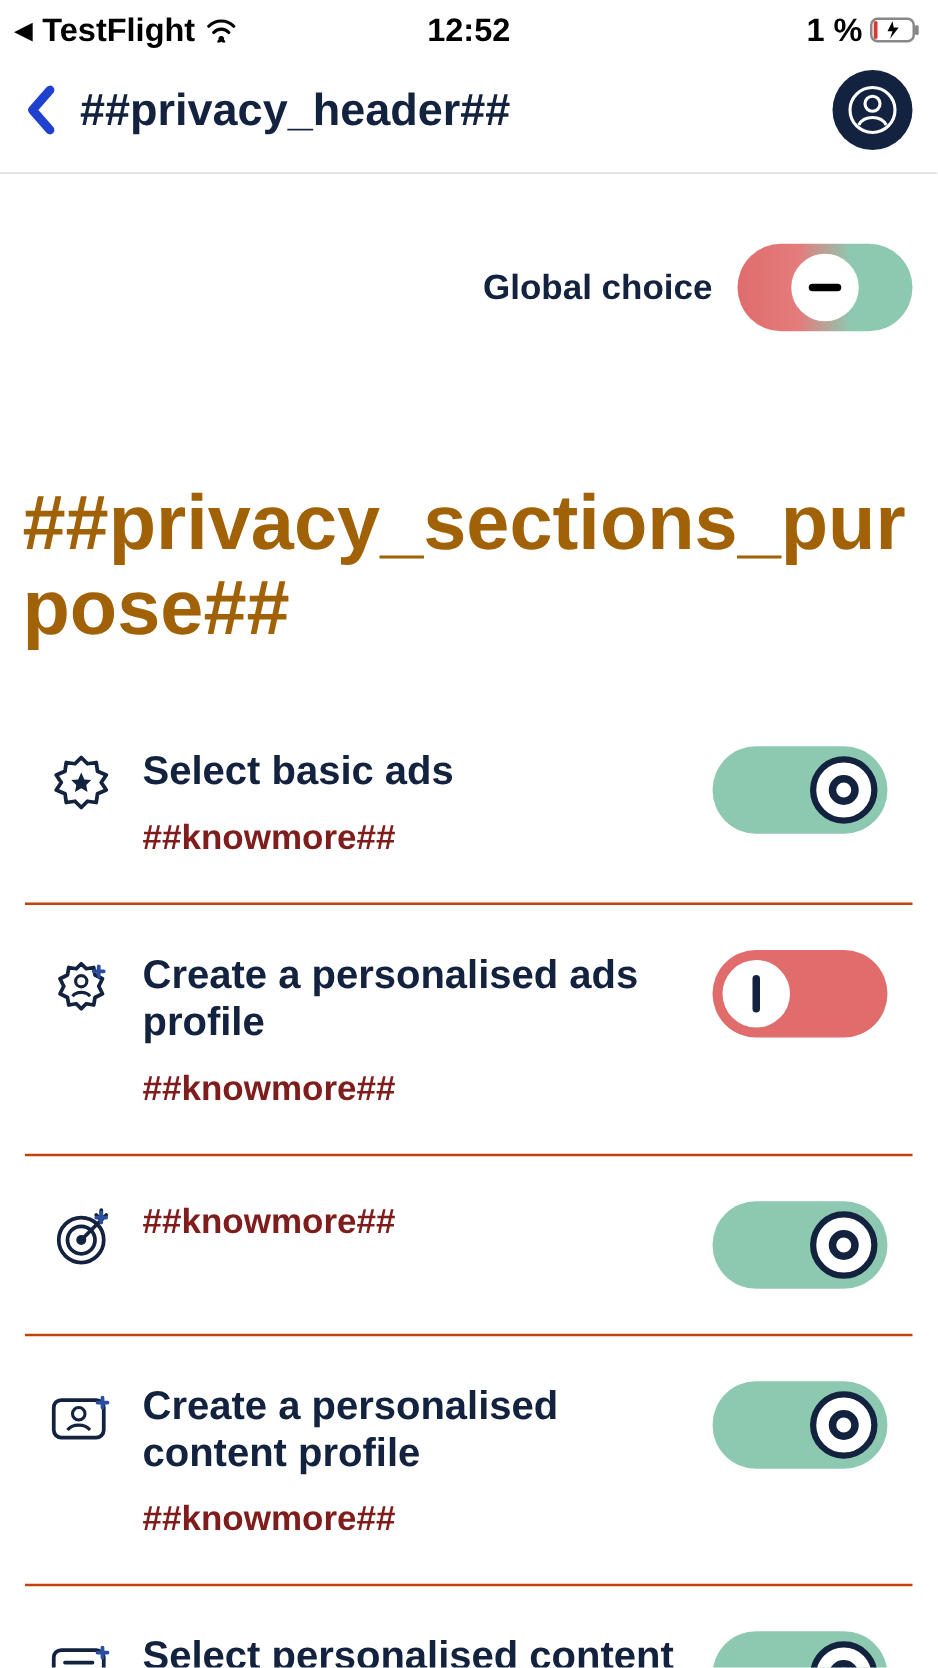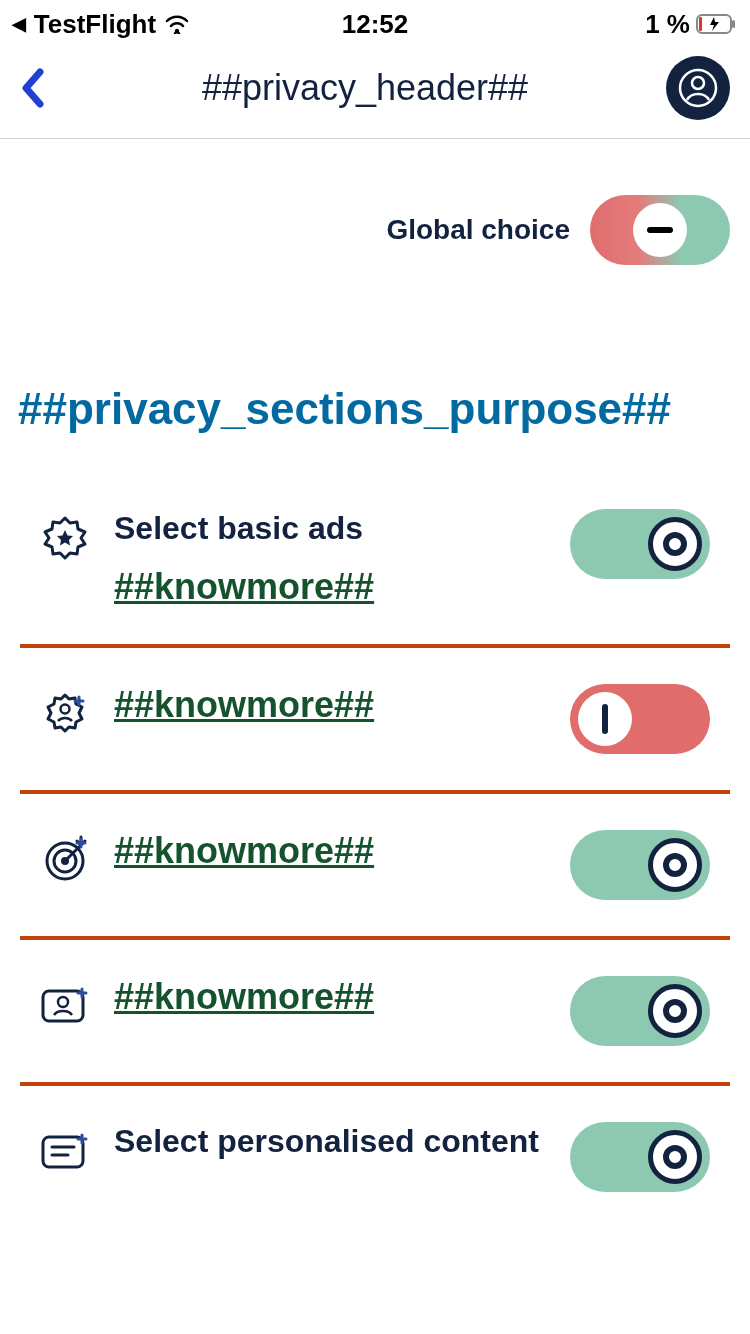--- a/index.html
+++ b/index.html
@@ -9,50 +9,50 @@
   .status-bar { display: flex; justify-content: space-between; align-items: center; padding: 8px 12px 4px 12px; font-size: 26px; font-weight: 600; color: #000; height: 44px; }
   .status-left { display: flex; align-items: center; gap: 8px; }
   .status-left .back-tri { font-size: 18px; }
   .status-center { position: absolute; left: 50%; transform: translateX(-50%); font-weight: 700; }
   .status-right { display: flex; align-items: center; gap: 6px; }
   .wifi-icon, .battery-icon { display:inline-flex; }
   
   
   .nav-header { display: flex; align-items: center; justify-content: space-between; padding: 12px 20px 18px 20px; border-bottom: 1px solid #d4d4d6; }
   .nav-back { width: 44px; height: 44px; display:flex; align-items:center; justify-content:flex-start; }
-  .nav-title { flex:1; text-align:center; font-size: 36px; font-weight: 400; color:#12223f; }
+  .nav-title { flex:1; font-size: 36px; font-weight: 700; color:#12223f; }
   .nav-avatar { width:64px; height:64px; border-radius:50%; background:#12223f; display:flex; align-items:center; justify-content:center; }
   
   
   .global-row { display:flex; justify-content:flex-end; align-items:center; gap:20px; padding: 56px 20px 20px 38px; }
   .global-label { font-size:28px; font-weight:600; color:#12223f; }
   
   
   .toggle { width:140px; height:70px; border-radius:40px; position:relative; cursor:pointer; }
   .toggle-knob { position:absolute; top:8px; width:54px; height:54px; border-radius:50%; background:#fff; display:flex; align-items:center; justify-content:center; border:5px solid #12223f; box-sizing:border-box; }
   .toggle.on { background:#8cc9b0; }
   .toggle.on .toggle-knob { right:8px; }
   .toggle.off { background:#e06c6c; }
   .toggle.off .toggle-knob { left:8px; border:none; }
   .toggle.off .toggle-knob::after { content:""; width:6px; height:30px; background:#12223f; border-radius:3px; display:block; }
   .toggle.mixed { background: linear-gradient(90deg, #e06c6c 0%, #e47c7c 35%, #8cc9b0 65%, #8cc9b0 100%); }
   .toggle.mixed .toggle-knob { left:43px; border:none; }
   .toggle.mixed .toggle-knob::after { content:""; width:26px; height:6px; background:#000; border-radius:3px; display:block; }
   .toggle.on .toggle-knob::after { content:""; width:24px; height:24px; border:6px solid #12223f; border-radius:50%; display:block; box-sizing:border-box; }
   
   
-  .section-heading { font-size:44px; font-weight:800; color:#0369a1; padding: 100px 18px 40px 18px; line-height:1.1; word-break:break-all; }
-  
-  
-  .purpose-row { display:flex; align-items:flex-start; gap:24px; padding: 36px 20px 36px 20px; border-bottom:4px solid #c2410c; margin: 0 20px; }
+  .section-heading { font-size:62px; font-weight:800; color:#a16207; padding: 100px 18px 40px 18px; line-height:1.1; word-break:break-all; }
+  
+  
+  .purpose-row { display:flex; align-items:flex-start; gap:24px; padding: 36px 20px 36px 20px; border-bottom:2px solid #c2410c; margin: 0 20px; }
   .purpose-row:first-of-type { padding-top: 30px; }
   .purpose-icon { width:50px; height:50px; flex-shrink:0; display:flex; align-items:center; justify-content:center; margin-top:4px; }
   .purpose-text { flex:1; display:flex; flex-direction:column; gap:18px; }
   .purpose-title { font-size:32px; font-weight:800; color:#12223f; line-height:1.2; }
-  .purpose-link { font-size:36px; font-weight:600; color:#14532d; text-decoration:underline; }
+  .purpose-link { font-size:28px; font-weight:600; color:#7f1d1d; }
   .purpose-toggle-wrap { flex-shrink:0; padding-top:0px; }
   
 </style>
 </head>
 <body>
 
 <div class="status-bar">
   <div class="status-left">
     <span class="back-tri">◀</span>
     <span>TestFlight</span>
@@ -123,20 +123,21 @@
 <div class="purpose-row">
   <div class="purpose-icon">
     <svg width="48" height="48" viewBox="0 0 48 48">
         <path d="M24 6 L28 10 L34 9 L35 15 L41 18 L38 24 L41 30 L35 33 L34 39 L28 38 L24 42 L20 38 L14 39 L13 33 L7 30 L10 24 L7 18 L13 15 L14 9 L20 10 Z" stroke="#12223f" stroke-width="3" fill="none" stroke-linejoin="round"></path>
         <circle cx="24" cy="20" r="4.5" stroke="#12223f" stroke-width="2.5" fill="none"></circle>
         <path d="M17 32 a8 6 0 0 1 14 0" stroke="#12223f" stroke-width="2.5" fill="none"></path>
         <path d="M38 8 L38 16 M34 12 L42 12" stroke="#2a4fa0" stroke-width="3" stroke-linecap="round"></path>
       </svg>
   </div>
   <div class="purpose-text">
+    <div class="purpose-title">Create a personalised ads profile</div>
     <a class="purpose-link">##knowmore##</a>
   </div>
   <div class="purpose-toggle-wrap">
     <div class="toggle off">
         <div class="toggle-knob"></div>
       </div>
   </div>
 </div>
 
 <div class="purpose-row">
@@ -162,20 +163,21 @@
 <div class="purpose-row">
   <div class="purpose-icon">
     <svg width="50" height="44" viewBox="0 0 50 44">
         <rect x="3" y="8" width="40" height="30" rx="6" stroke="#12223f" stroke-width="3" fill="none"></rect>
         <circle cx="23" cy="19" r="5" stroke="#12223f" stroke-width="2.5" fill="none"></circle>
         <path d="M14 32 a10 7 0 0 1 18 0" stroke="#12223f" stroke-width="2.5" fill="none"></path>
         <path d="M42 6 L42 14 M38 10 L46 10" stroke="#2a4fa0" stroke-width="3" stroke-linecap="round"></path>
       </svg>
   </div>
   <div class="purpose-text">
+    <div class="purpose-title">Create a personalised content profile</div>
     <a class="purpose-link">##knowmore##</a>
   </div>
   <div class="purpose-toggle-wrap">
     <div class="toggle on">
         <div class="toggle-knob"></div>
       </div>
   </div>
 </div>
 
 <div class="purpose-row" style="border-bottom:none;">

